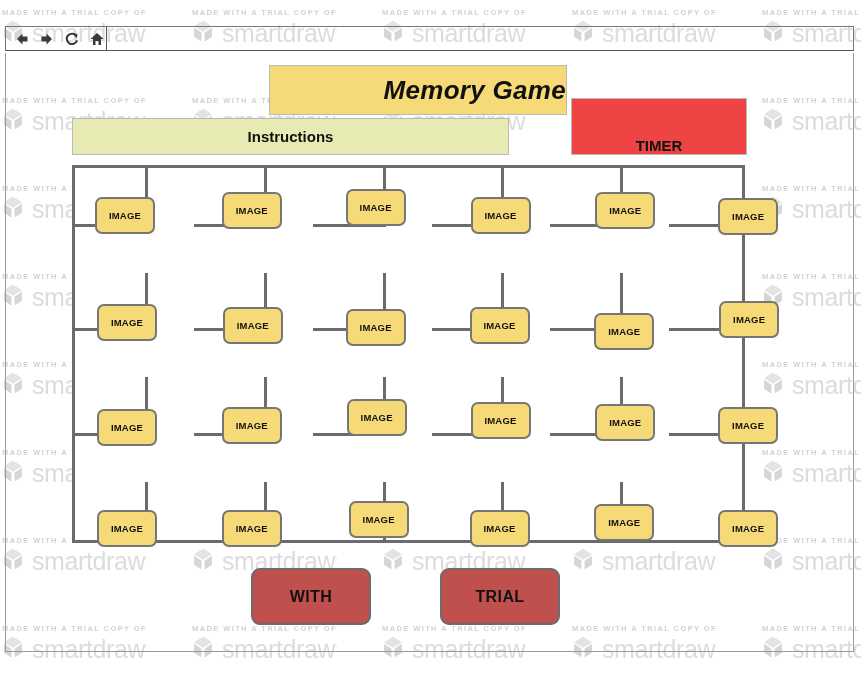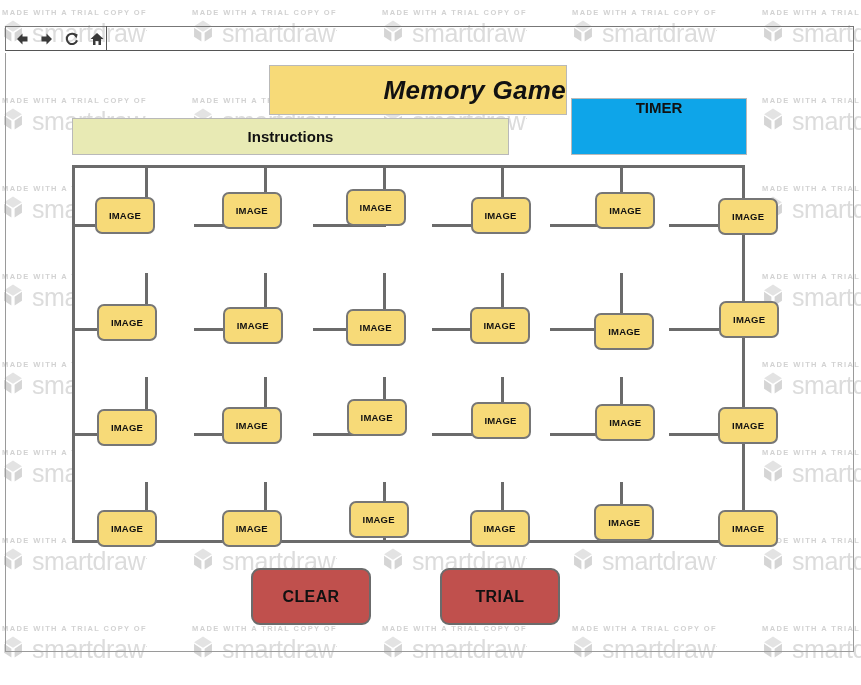--- a/index.html
+++ b/index.html
@@ -160,25 +160,25 @@
   }
   #instructions-label {
     font-size: 15px;
     font-weight: bold;
     color: #111;
   }
   #timer-box {
     position: absolute;
     left: 571px; top: 98px;
     width: 176px; height: 57px;
-    background: #0ea5e9;
+    background: #ef4444;
     border: 1px solid #b9b9b9;
     box-sizing: border-box;
     display: flex;
-    align-items: flex-start;
+    align-items: flex-end;
     justify-content: center;
     z-index: 3;
   }
   #timer-label {
     font-size: 15px;
     font-weight: bold;
     color: #111;
   }
 
   
@@ -800,14 +800,14 @@
       <div class="image-card" style="left: 38px; top: 28px;">IMAGE</div>
     </div>
     <div class="grid-cell last-row">
       <div class="image-card" style="left: 44px; top: 22px;">IMAGE</div>
     </div>
     <div class="grid-cell last-col last-row">
       <div class="image-card" style="left: 49px; top: 28px;">IMAGE</div>
     </div>
   </div>
 
-<div id="start-button">CLEAR</div>
+<div id="start-button">WITH</div>
 <div id="clear-button">TRIAL</div>
 
 </body></html>

